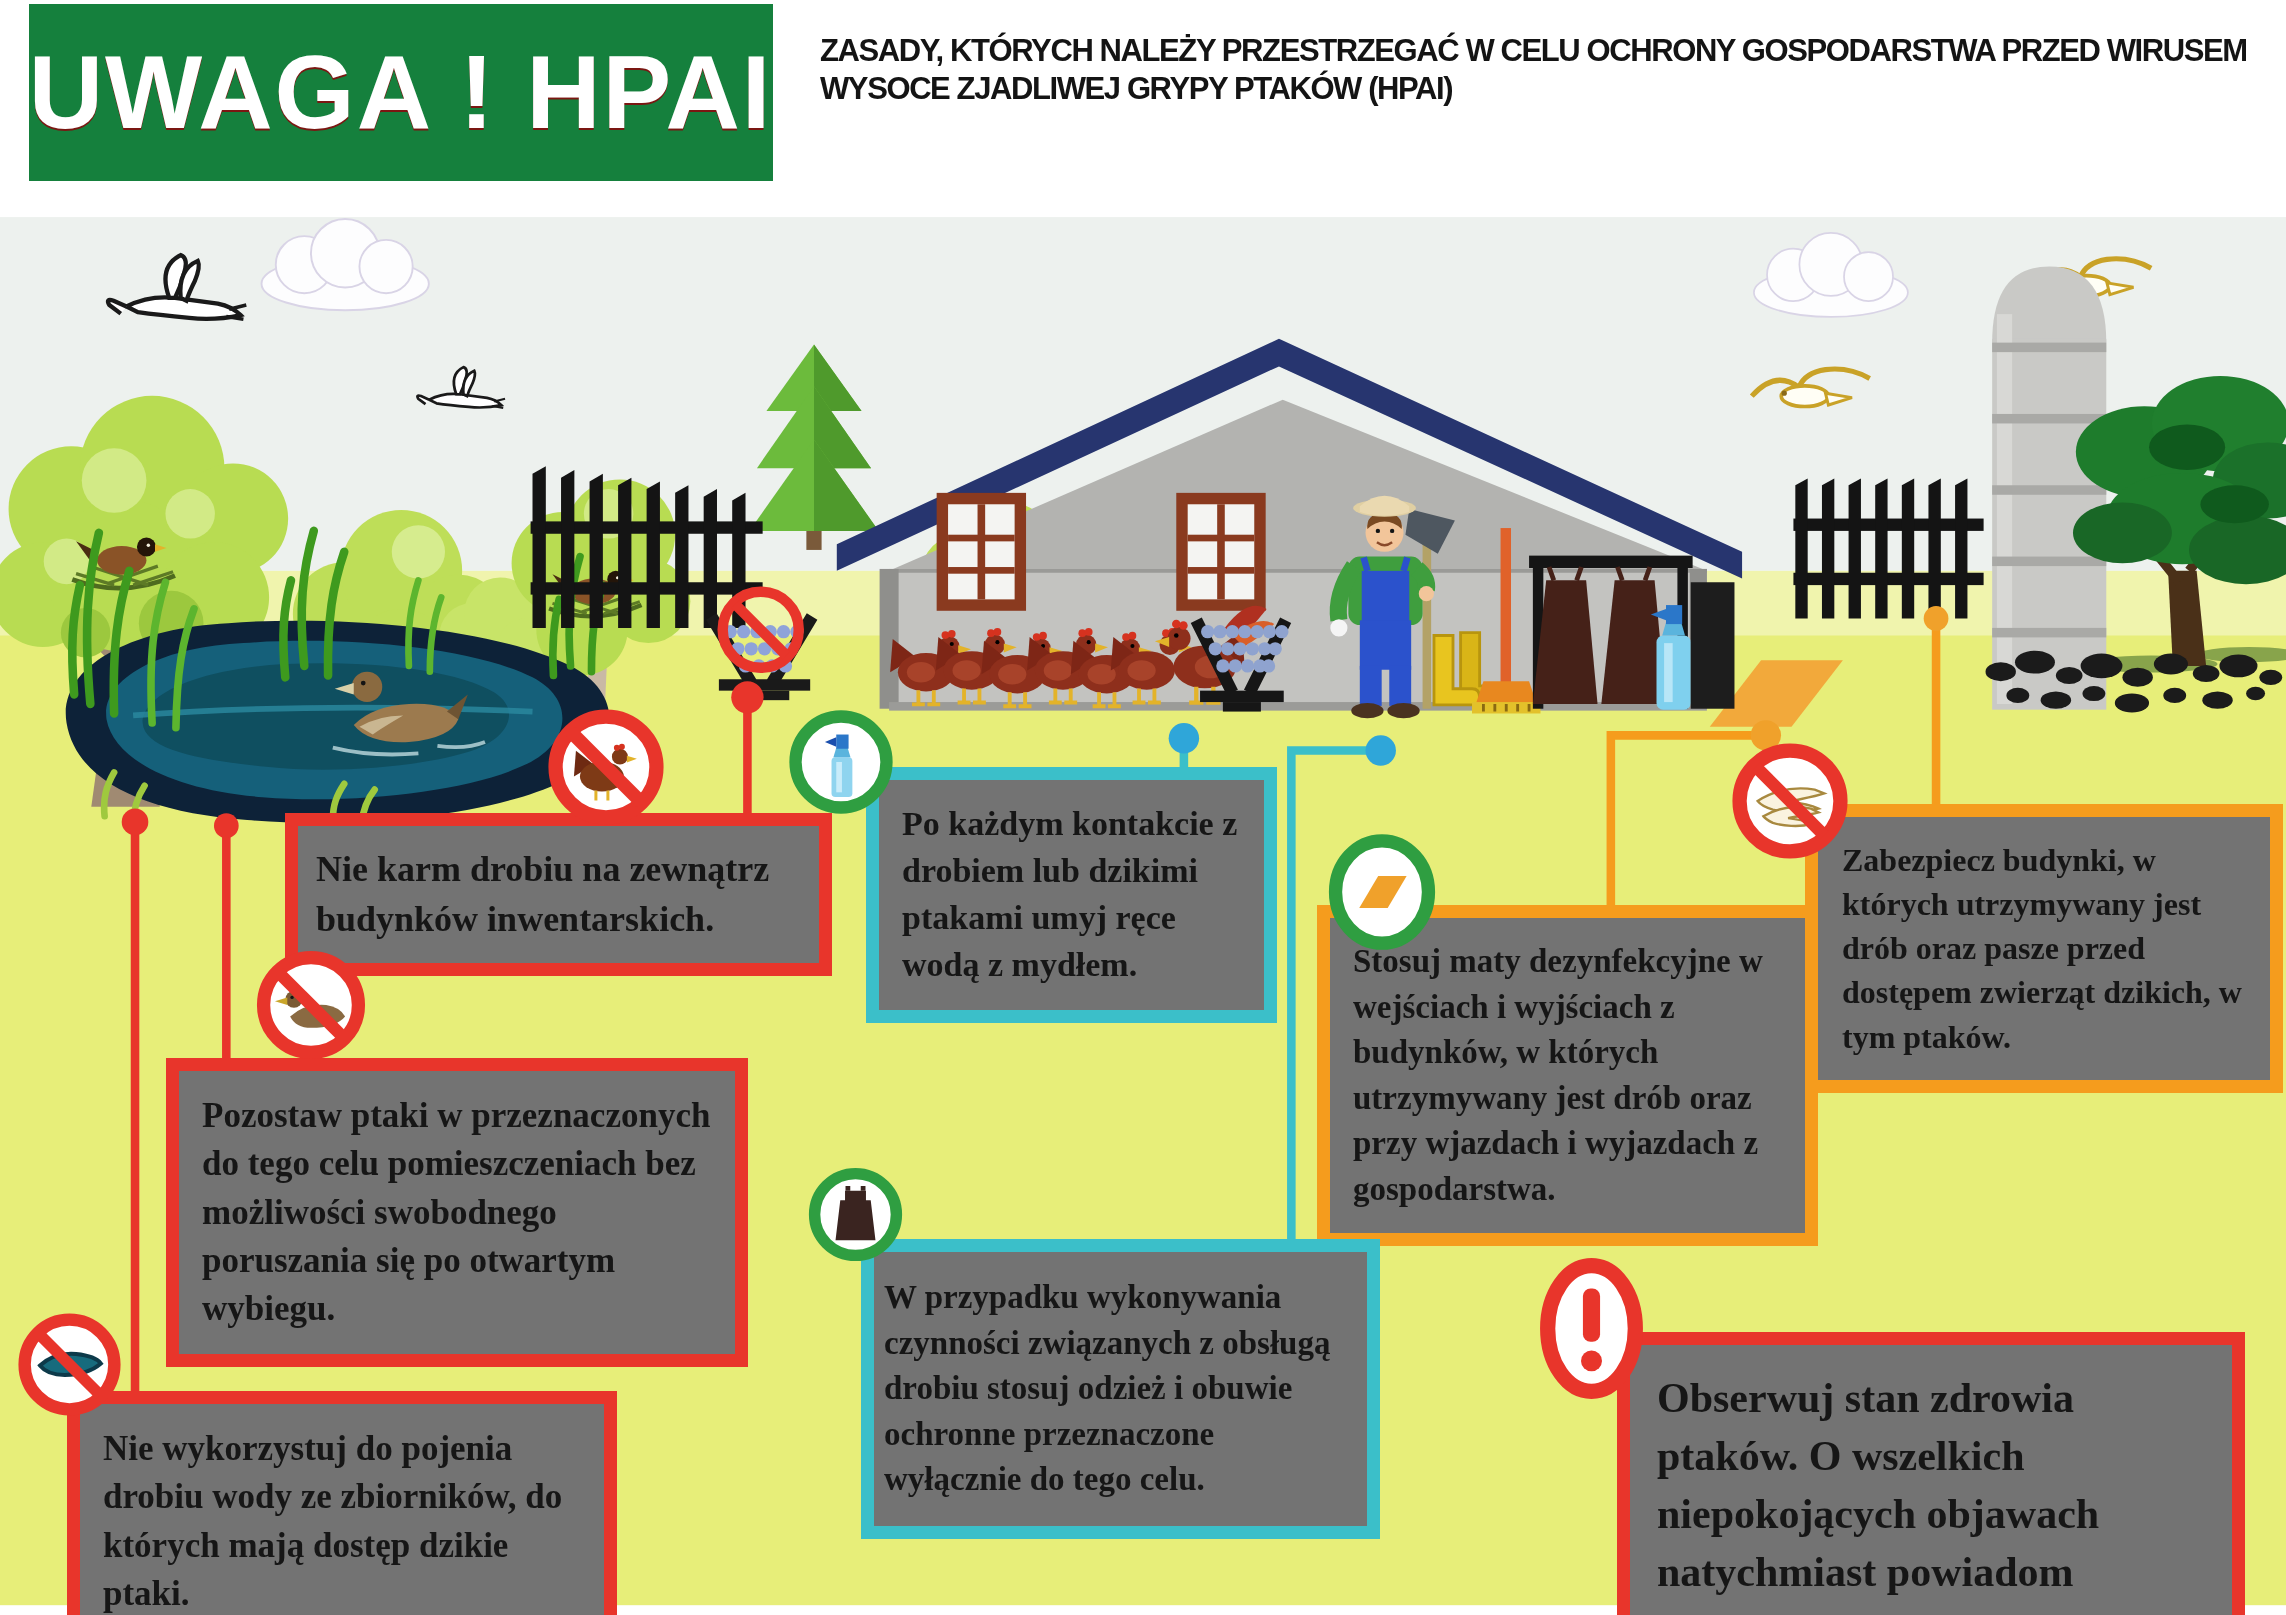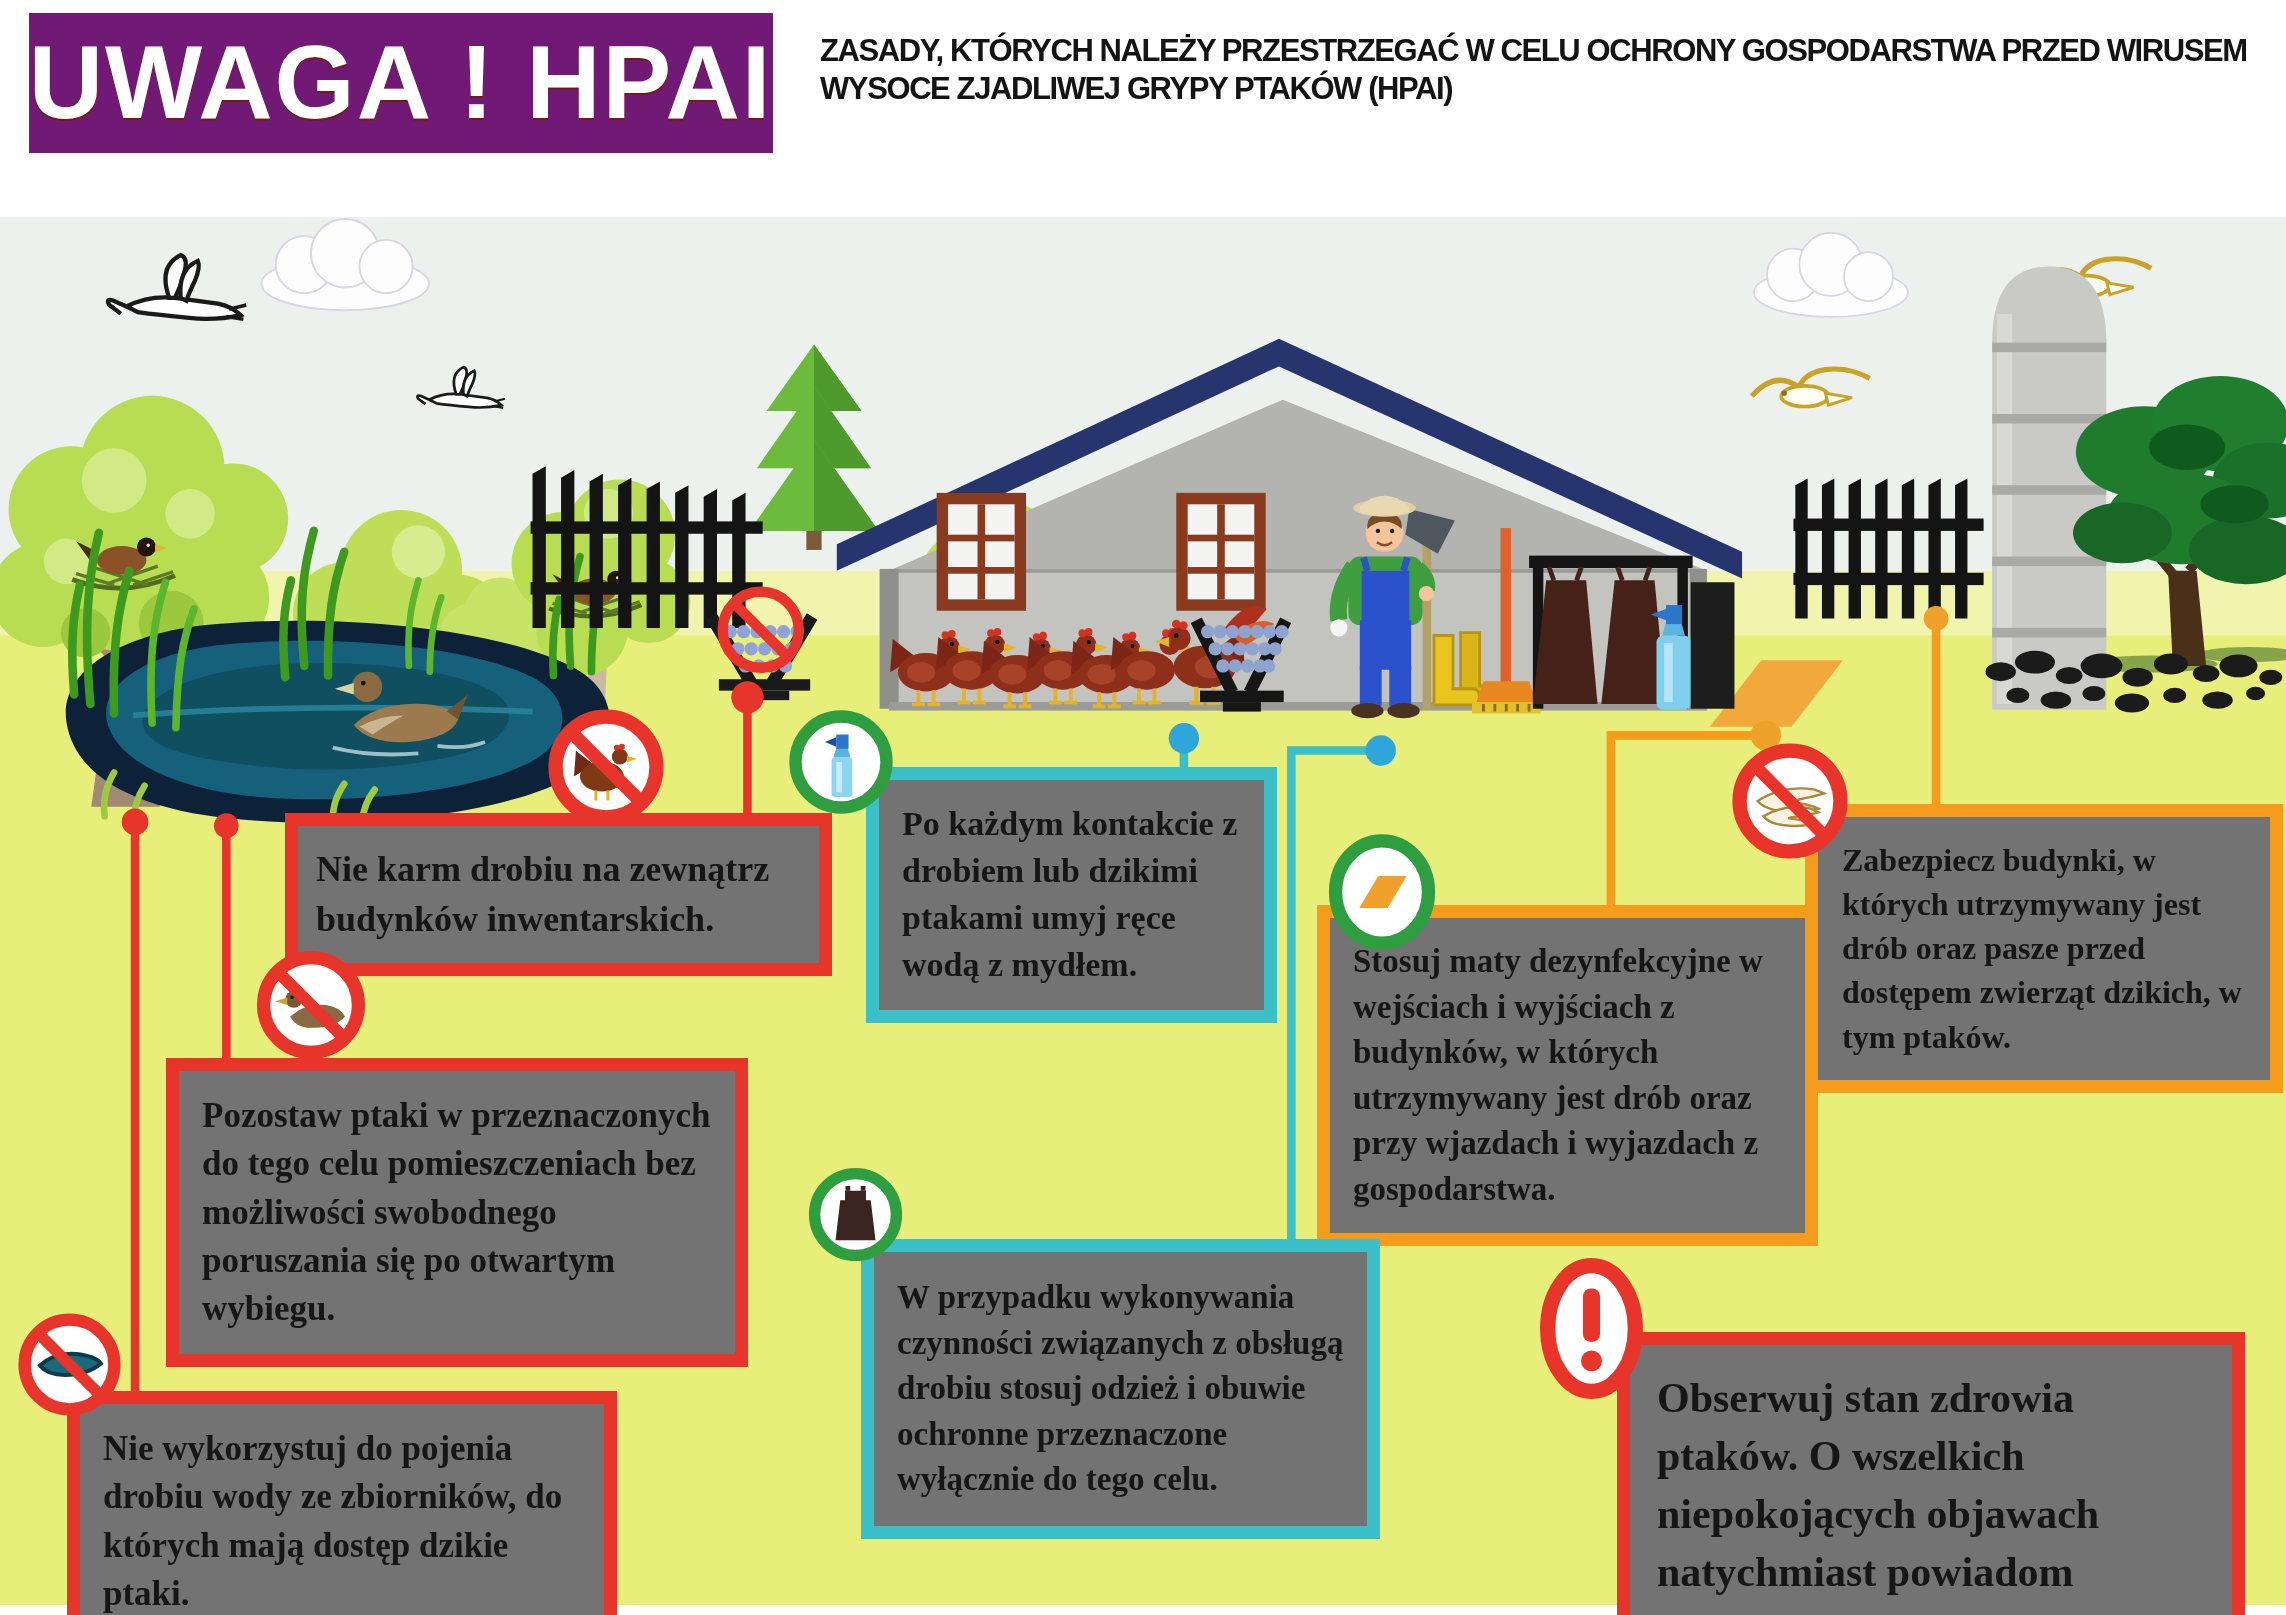--- a/index.html
+++ b/index.html
@@ -1,19 +1,19 @@
 <!DOCTYPE html>
 <html style="font-size:15px"><head>
 <meta charset="utf-8">
 <style>
   html,body{margin:0;padding:0;background:#ffffff;}
   .page{position:relative;width:2286px;height:1616px;overflow:hidden;background:#ffffff;
         font-family:"Liberation Sans",sans-serif;}
   
-  .badge{position:absolute;left:28.5px;top:13px;width:744px;height:140px;background:#701a75;
+  .badge{position:absolute;left:28.5px;top:4px;width:744px;height:177px;background:#15803d;
          display:flex;align-items:center;justify-content:center;color:#ffffff;font-weight:bold;
          font-size:103px;letter-spacing:1.9px;text-shadow:0 1.9px 0 #7a1712;}
   .title{position:absolute;left:820px;top:32px;width:1455px;color:#141414;font-weight:bold;
          font-size:31px;line-height:1.24;letter-spacing:-1.4px;}
   
   .scene{position:absolute;left:0;top:217px;width:2286px;height:1399px;z-index:1;}
   
   .callout{position:absolute;background:#737373;border:13.3px solid #e8352b;z-index:10;
            box-sizing:border-box;}
   .callout .txt{font-family:"Liberation Serif",serif;font-weight:bold;color:#161616;line-height:1.38;}
@@ -439,21 +439,21 @@
   </div>
 
   <div class="callout red" style="left:67px;top:1391px;width:550px;padding:21px 23px;">
     <div class="txt" style="font-size:35px;">Nie wykorzystuj do pojenia drobiu wody ze zbiorników, do których mają dostęp dzikie ptaki.</div>
   </div>
 
   <div class="callout orange" style="left:1317px;top:905px;width:501px;padding:21px 23px;">
     <div class="txt" style="font-size:33px;">Stosuj maty dezynfekcyjne w wejściach i wyjściach z budynków, w których utrzymywany jest drób oraz przy wjazdach i wyjazdach z gospodarstwa.</div>
   </div>
 
-  <div class="callout teal" style="left:861px;top:1239px;width:519px;padding:23px 23px;">
+  <div class="callout teal" style="left:861px;top:1239px;width:519px;padding:23px 10px;">
     <div class="txt" style="font-size:33px;">W przypadku wykonywania czynności związanych z obsługą drobiu stosuj odzież i obuwie ochronne przeznaczone wyłącznie do tego celu.</div>
   </div>
 
   <div class="callout orange" style="left:1805px;top:804px;width:478px;padding:21px 24px;">
     <div class="txt" style="font-size:32px;">Zabezpiecz budynki, w których utrzymywany jest drób oraz pasze przed dostępem zwierząt dzikich, w tym ptaków.</div>
   </div>
 
   <div class="callout red" style="left:1617px;top:1332px;width:628px;padding:25px 27px;">
     <div class="txt" style="font-size:42px;">Obserwuj stan zdrowia ptaków. O wszelkich niepokojących objawach natychmiast powiadom lekarza weterynarii.</div>
   </div>

